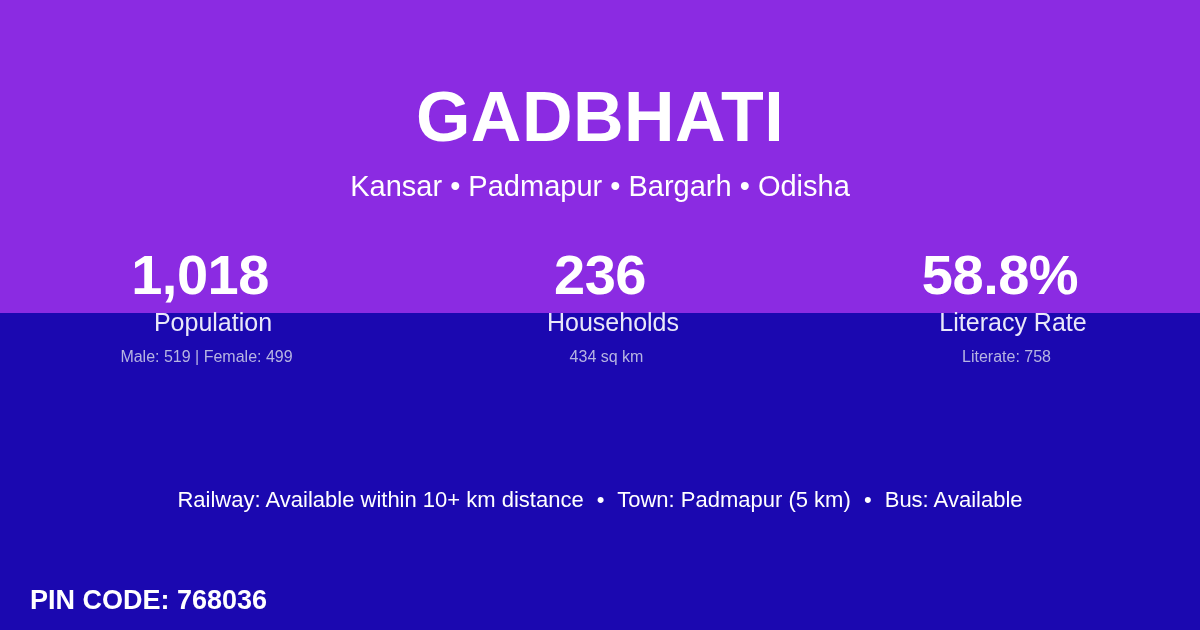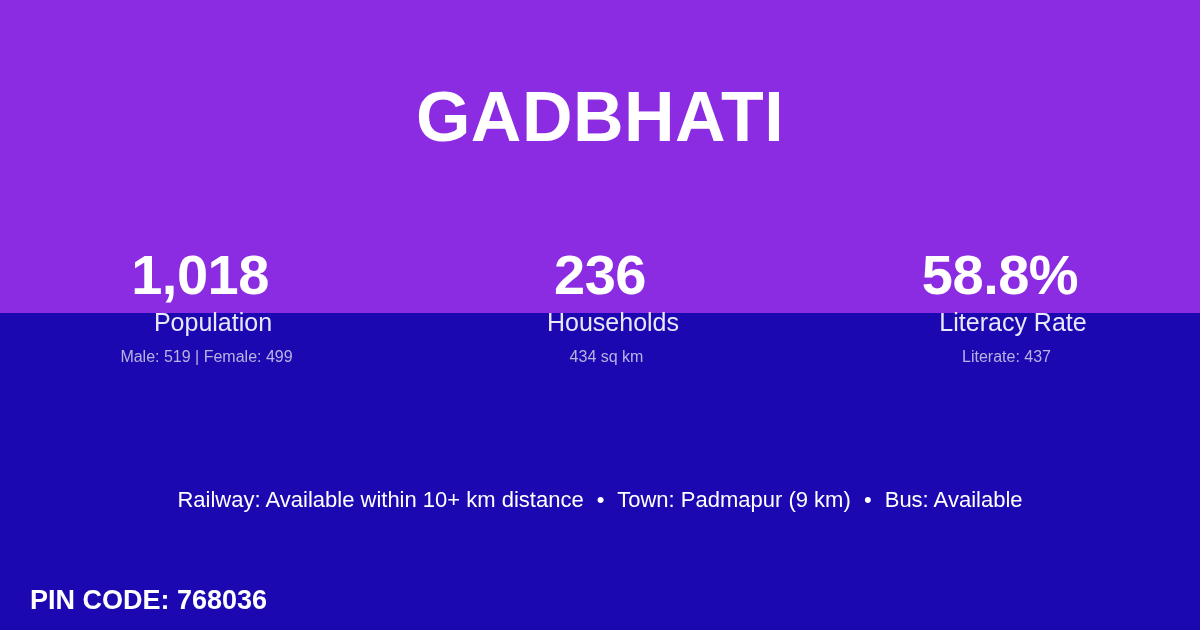--- a/index.html
+++ b/index.html
@@ -143,48 +143,49 @@
 </head>
 <body>
 
 <div class="card">
 
   <div class="band-purple"></div>
   <div class="band-blue"></div>
 
   <div class="header">
     <h1 class="village-title">GADBHATI</h1>
+    <div class="village-subtitle">Kansar  •  Padmapur  •  Bargarh  •  Odisha</div>
   </div>
 
   <div class="stats-row">
 
     <div class="stat-col">
       <div class="stat-value">1,018</div>
       <div class="stat-label">Population</div>
       <div class="stat-sub">Male: 519 | Female: 499</div>
     </div>
 
     <div class="stat-col">
       <div class="stat-value">236</div>
       <div class="stat-label">Households</div>
       <div class="stat-sub">434 sq km</div>
     </div>
 
     <div class="stat-col">
       <div class="stat-value">58.8%</div>
       <div class="stat-label">Literacy Rate</div>
-      <div class="stat-sub">Literate: 437</div>
+      <div class="stat-sub">Literate: 758</div>
     </div>
 
   </div>
 
   <div class="amenities">
     <span>Railway: Available within 10+ km distance</span>
     <span class="sep">•</span>
-    <span>Town: Padmapur (9 km)</span>
+    <span>Town: Padmapur (5 km)</span>
     <span class="sep">•</span>
     <span>Bus: Available</span>
   </div>
 
   <div class="footer">
     <div class="pin-code">PIN CODE: 768036</div>
   </div>
 
 </div>
 

